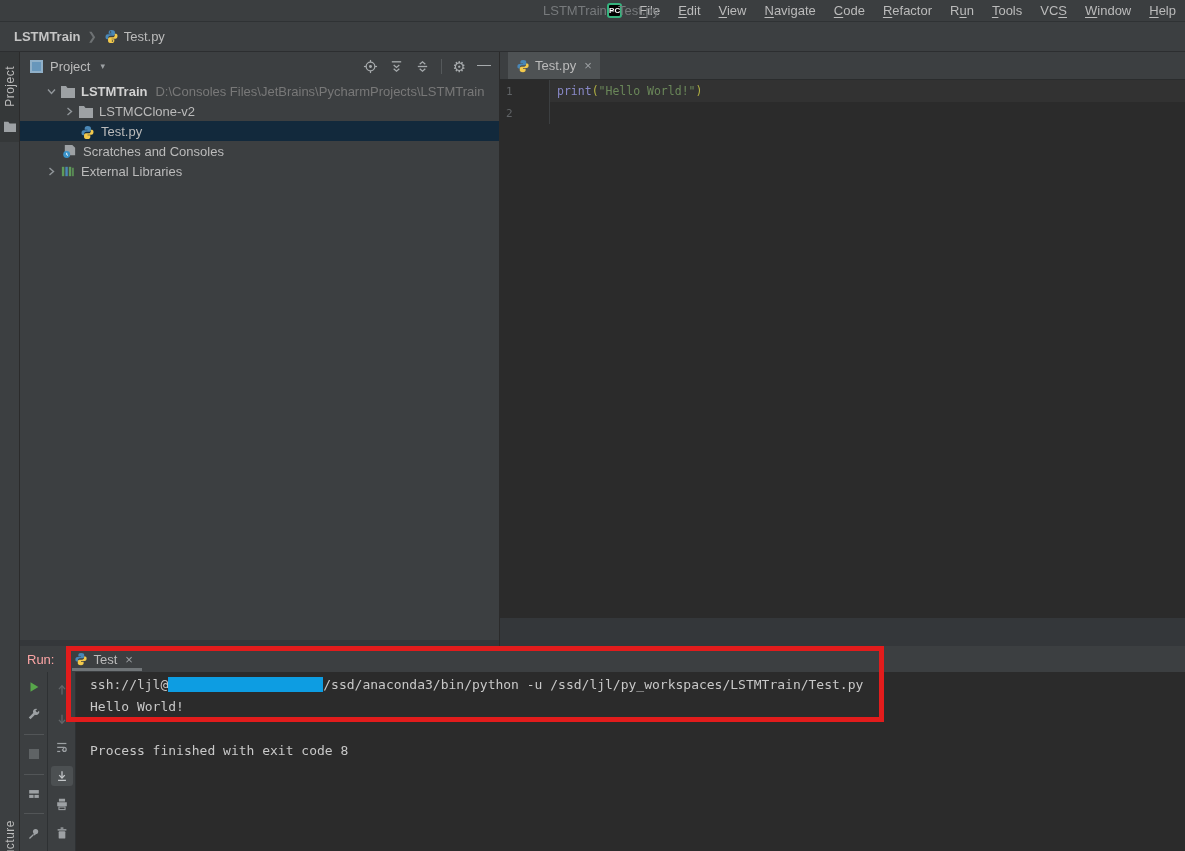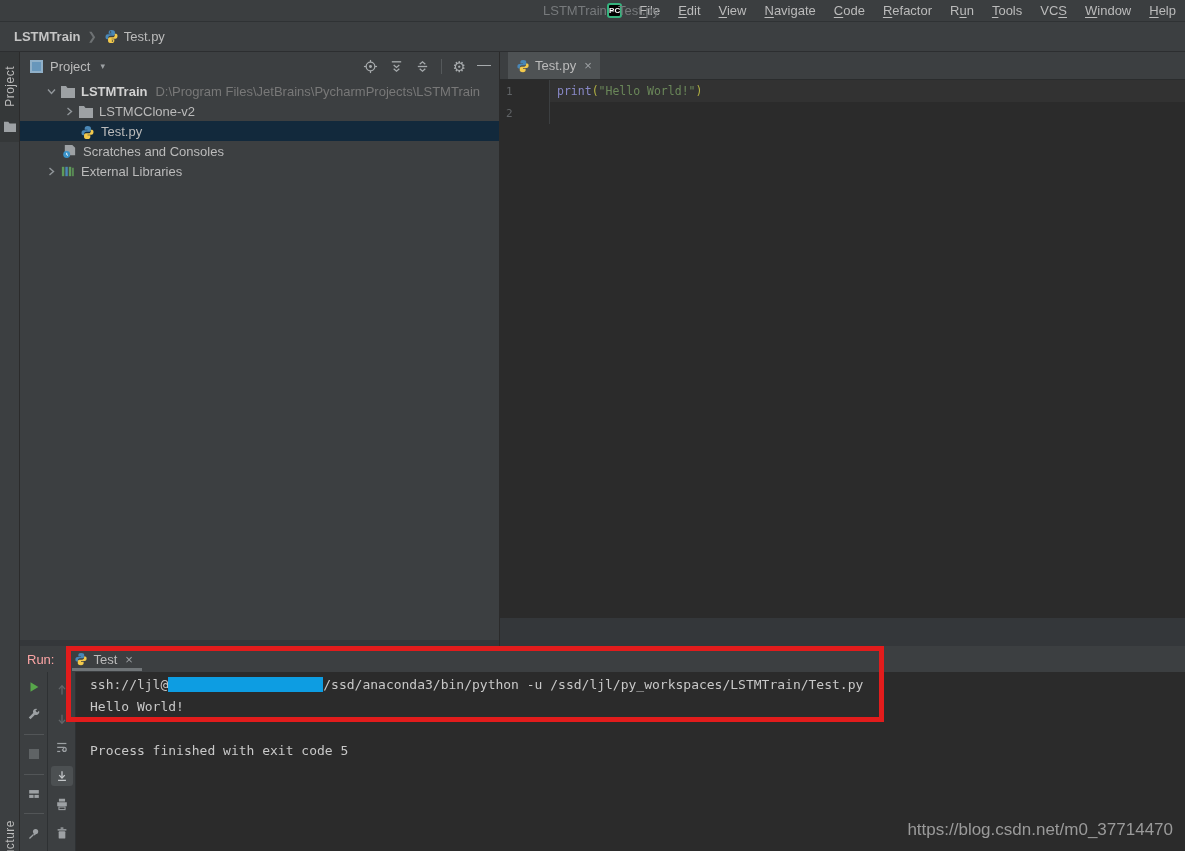--- a/index.html
+++ b/index.html
@@ -207,21 +207,21 @@
           <svg width="11" height="11" viewBox="0 0 11 11" fill="none" stroke="#91969a" stroke-width="1.4">
               <polyline points="2,3.5 5.5,7.5 9,3.5"></polyline>
             </svg>
           </span>
         <span class="icon16" style="margin-left:3px;">
           <svg width="16" height="14" viewBox="0 0 16 14" style="margin-top:2px;">
               <path d="M1 1h5l1.5 2H15v10H1z" fill="#9da1a4"></path>
             </svg>
           </span>
         <span class="tree-label bold">LSTMTrain</span>
-        <span class="tree-path">D:\Program Files\JetBrains\PycharmProjects\LSTMTrain</span>
+        <span class="tree-path">D:\Consoles Files\JetBrains\PycharmProjects\LSTMTrain</span>
       </div>
 
       <div class="tree-row" style="padding-left:44px;">
         <span class="chev">
           <svg width="11" height="11" viewBox="0 0 11 11" fill="none" stroke="#91969a" stroke-width="1.4">
               <polyline points="3.5,2 7.5,5.5 3.5,9"></polyline>
             </svg>
           </span>
         <span class="icon16" style="margin-left:3px;">
           <svg width="16" height="14" viewBox="0 0 16 14" style="margin-top:2px;">
@@ -393,20 +393,19 @@
         <rect x="6.4" y="1.6" width="3.2" height="1.6" fill="#9da1a4"></rect>
         <rect x="3" y="3.6" width="10" height="1.6" fill="#9da1a4"></rect>
         <rect x="4.2" y="6" width="7.6" height="8.4" rx="1" fill="#9da1a4"></rect>
         </svg>
       </div>
   </div>
 
   <div class="abs console">
     <div class="con-line" style="top:5px;"><span>ssh://ljl@</span><span class="redaction" style="background-color: rgb(13, 157, 226);"></span><span>/ssd/anaconda3/bin/python -u /ssd/ljl/py_workspaces/LSTMTrain/Test.py</span></div>
     <div class="con-line" style="top:27px;">Hello World!</div>
-    <div class="con-line" style="top:71px;">Process finished with exit code 5</div>
+    <div class="con-line" style="top:71px;">Process finished with exit code 8</div>
   </div>
 
   <div class="abs red-box" style="border-color: rgb(226, 28, 28);"></div>
 
-  <div class="abs watermark">https://blog.csdn.net/m0_37714470</div>
 
 </div>
 
 </body></html>

